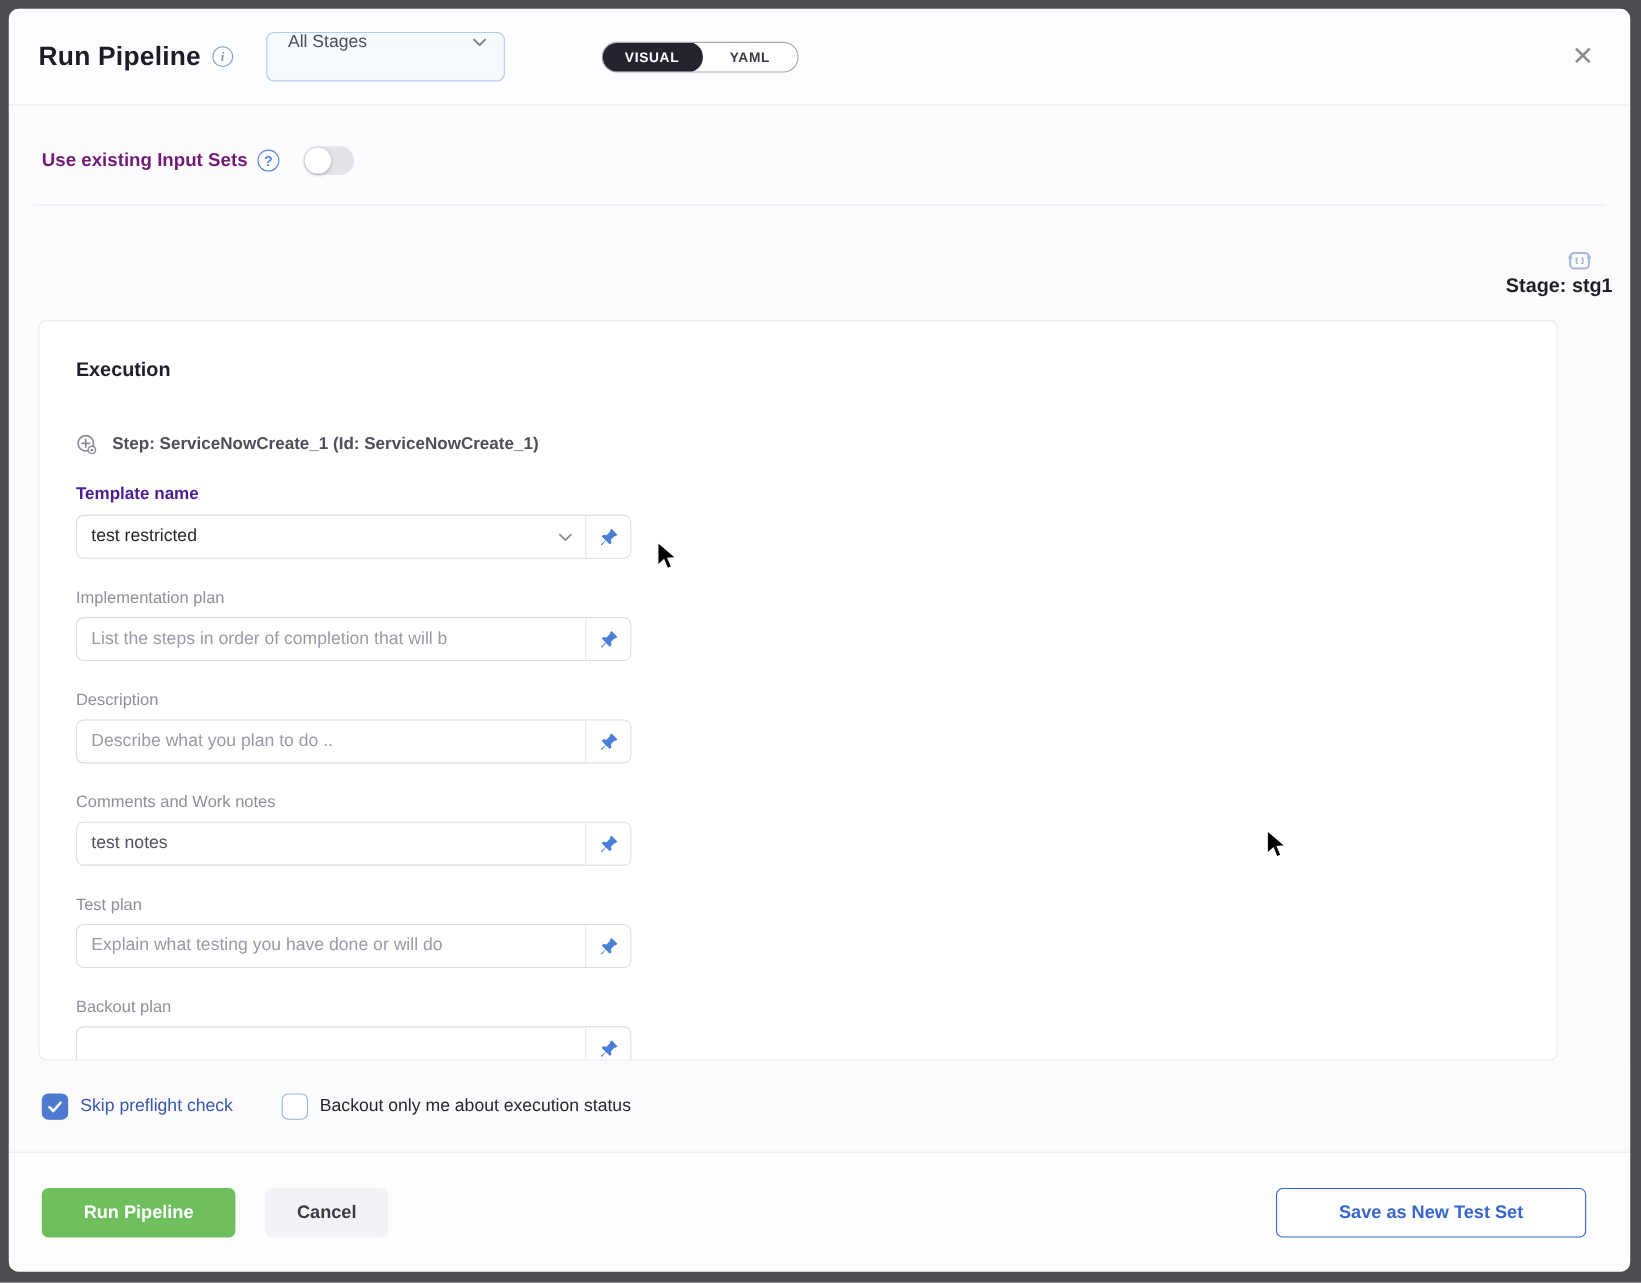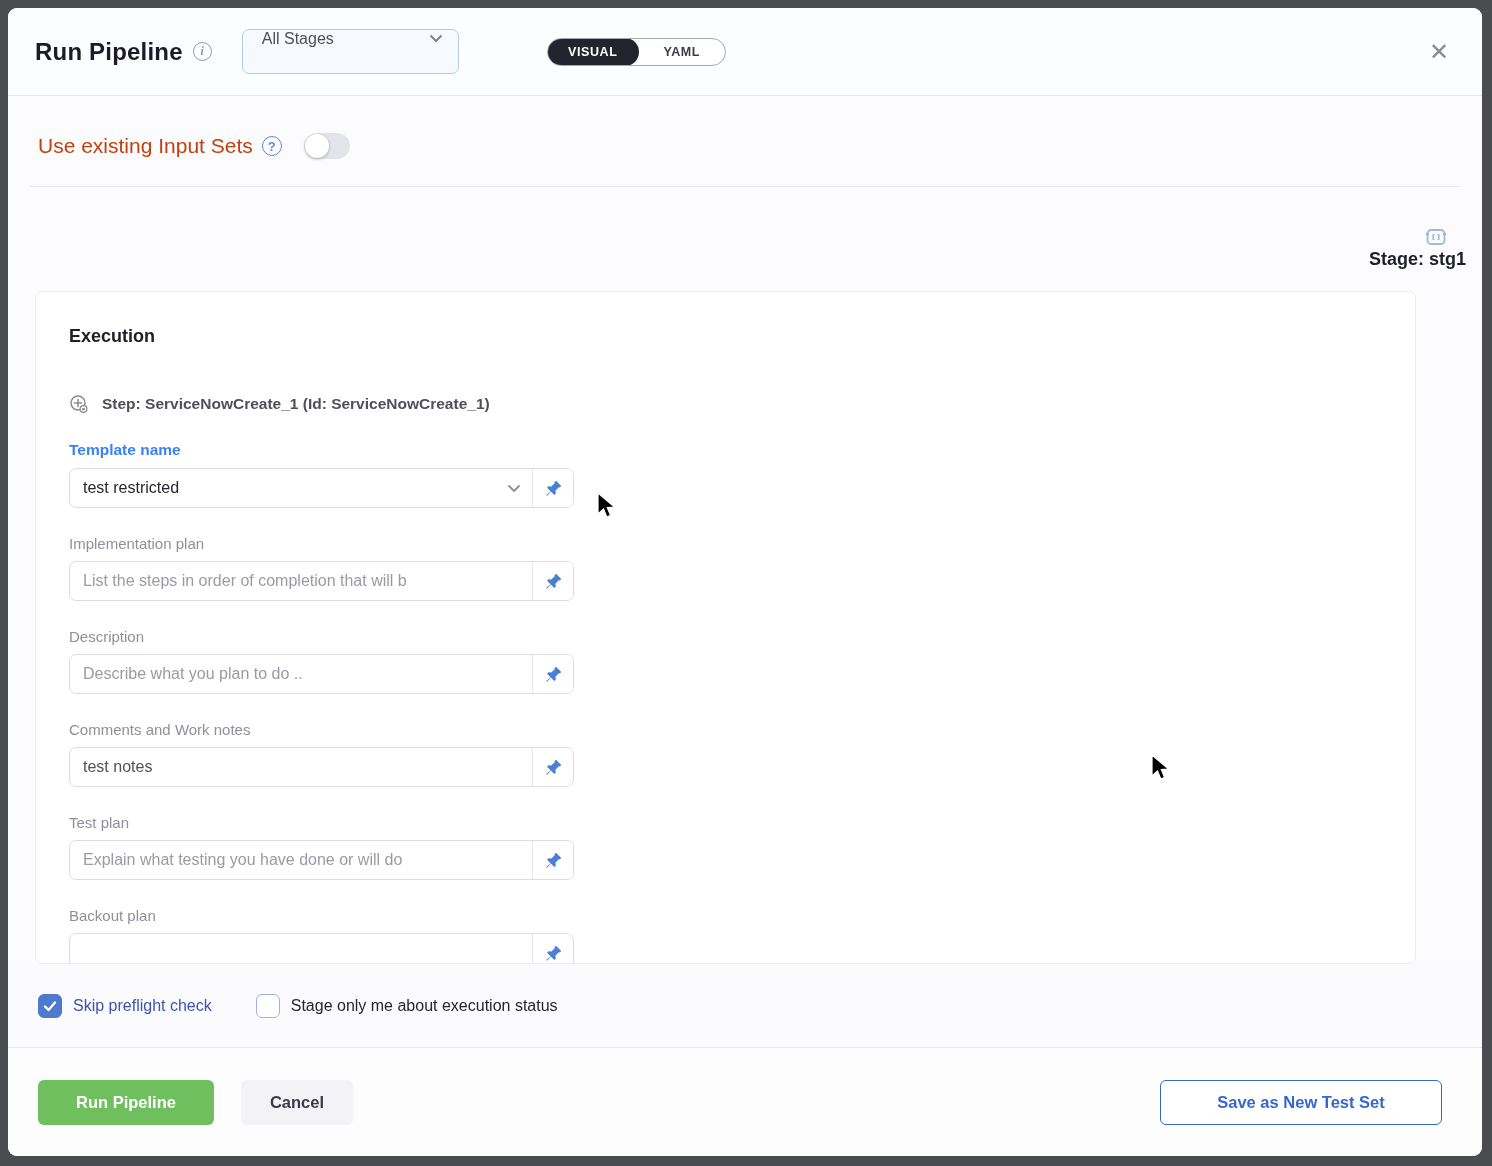--- a/index.html
+++ b/index.html
@@ -42,21 +42,21 @@
     font-size:12.5px; font-weight:700; letter-spacing:.6px; cursor:pointer; }
   .seg.visual { background:#24242e; color:#fff; border-radius:14px; width:92px; margin:-1px 0 -1px -1px;text-align:right; }
   .seg.yaml { color:#3c3c48; width:86px; }
   .close-btn {
     margin-left:auto; font-size:24px; color:#8b8b94; cursor:pointer;
     width:30px; height:30px; display:flex; align-items:center; justify-content:center;
   }
   
   .body { flex:1; background:#fcfcfe; position:relative; }
   .inputsets-row { display:flex; align-items:center; height:40px; margin:30px 0 0 30px; }
-  .inputsets-label { font-size:21px; font-weight:400; color:#c2410c; }
+  .inputsets-label { font-size:17px; font-weight:700; color:#701a75; }
   .help-icon {
     width:20px; height:20px; border:1.7px solid #5b87d7; border-radius:50%;
     color:#5b87d7; font-size:13px; font-weight:700; display:inline-flex;
     align-items:center; justify-content:center; margin-left:9px; cursor:pointer;
   }
   .switch {
     margin-left:22px; width:46px; height:26px; border-radius:13px;
     background:#e3e4ea; position:relative; cursor:pointer;
   }
   .switch .knob {
@@ -72,21 +72,21 @@
     margin:21px 0 0 27px; width:1381px; height:673px; background:#ffffff;
     border:1px solid #ececf1; border-radius:7px; padding:34px 0 0 33px;
     overflow:hidden; position:relative;
   }
   .card-title { font-size:18px; font-weight:700; color:#20202b; }
   .step-row { display:flex; align-items:center; margin-top:47px; }
   .step-icon { width:20px; height:20px; margin-right:13px; }
   .step-label { font-size:15.5px; font-weight:700; color:#4f4f5c; }
   .field { margin-top:27px; width:505px; }
   .field .flabel { font-size:15px; color:#8f8f9c; font-weight:500; margin-bottom:9px; }
-  .field .flabel.dark { color:#3b82f6; font-weight:600; font-size:15.5px; }
+  .field .flabel.dark { color:#4c1d95; font-weight:600; font-size:15.5px; }
   .fbox {
     height:40px; border:1px solid #dcdce3; border-radius:7px; background:#fff;
     display:flex; align-items:center; overflow:hidden;
   }
   .fbox input {
     flex:1; border:none; outline:none; font-size:16px; color:#50505c;
     padding:0 8px 0 13px; height:100%; background:transparent;
     font-family:"Liberation Sans", sans-serif;
   }
   .fbox input::placeholder { color:#9a9aa7; opacity:1; }
@@ -269,21 +269,21 @@
         <svg viewBox="0 0 14 14">
           <path d="M2 7.5 L5.5 11 L12 3.5" fill="none" stroke="#fff" stroke-width="2.4" stroke-linecap="round" stroke-linejoin="round"></path>
         </svg>
       </div>
       <span class="cbx-label blue">Skip preflight check</span>
     </div>
     <div class="cbx-row">
       <div class="cbx" id="cbx-notify">
         
       </div>
-      <span class="cbx-label">Stage only me about execution status</span>
+      <span class="cbx-label">Backout only me about execution status</span>
     </div>
   </div>
 
   <div class="button-section">
     <button class="btn primary">Run Pipeline</button>
     <button class="btn secondary">Cancel</button>
     <button class="btn outline">Save as New Test Set</button>
   </div>
 
 </div>

